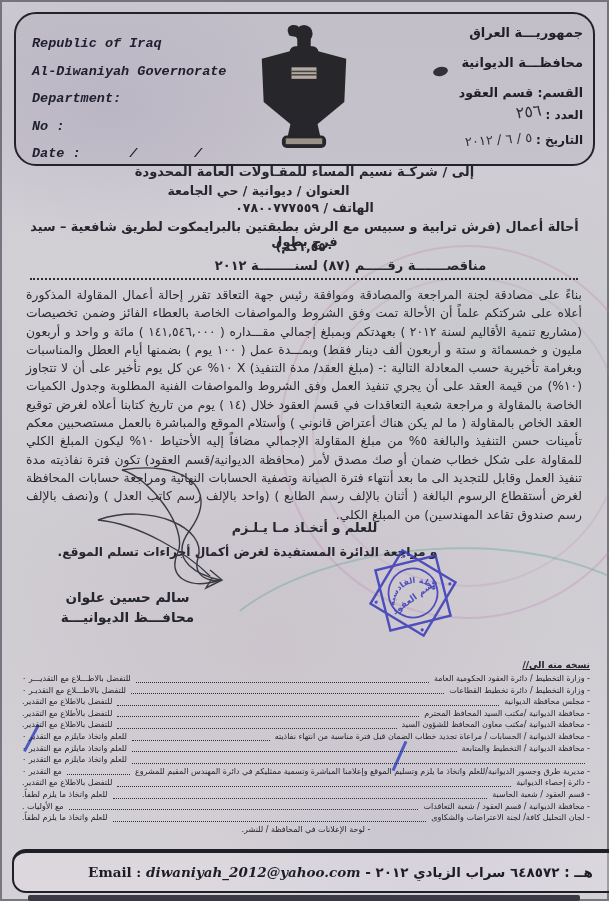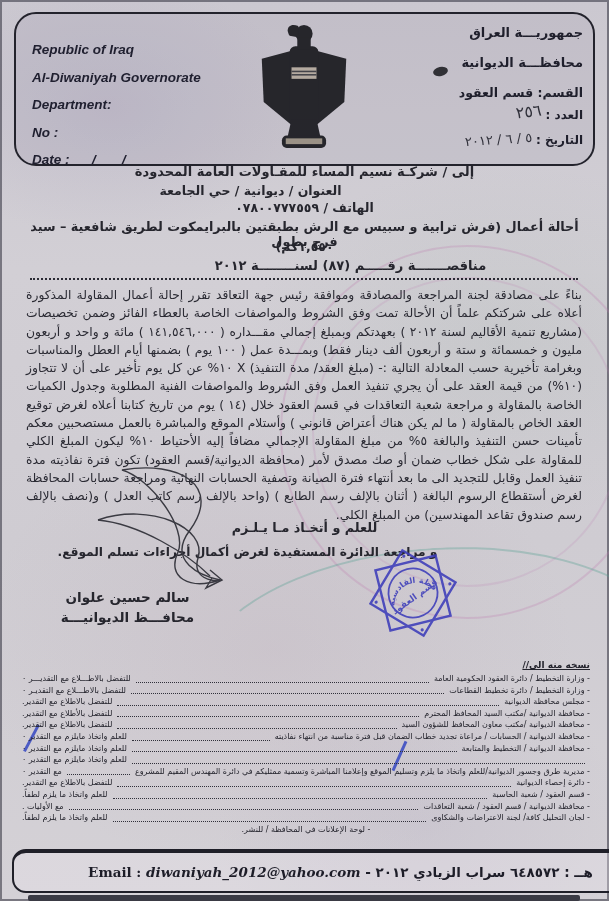--- a/index.html
+++ b/index.html
@@ -16,38 +16,38 @@
   }
   .abs{position:absolute;}
   .rtl{direction:rtl;unicode-bidi:embed;}
   .pre{white-space:pre;}
   .center{text-align:center;}
   .bold{font-weight:bold;}
 
   
   .header-box{left:14px;top:12px;width:577px;height:150px;border:2.5px solid #23232c;
     border-radius:22px;background:rgba(118,112,138,.10);}
-  .eng-block{left:32px;top:36px;font-family:Liberation Sans, sans-serif;font-style:italic;
+  .eng-block{left:32px;top:30px;font-family:Liberation Mono, monospace;font-style:italic;
     font-weight:bold;font-size:13.5px;line-height:27.5px;color:#202030;}
   .ar-block{right:26px;top:18px;text-align:right;font-weight:bold;font-size:13px;color:#1f1f2c;}
   .ar-block .l1{line-height:30px;}
   .ar-block .dept{font-size:12.5px;margin-top:7px;}
   .ar-block .numline{font-size:12px;margin-top:3px;line-height:22px;}
   .hand{display:inline-block;font-size:16px;letter-spacing:3px;transform:rotate(-7deg) translateY(-2px);
     color:#30303a;font-weight:normal;}
   .hand-sm{display:inline-block;font-size:13px;transform:rotate(-4deg);color:#30303a;font-weight:normal;}
   .ink-blot{left:433px;top:67px;width:15px;height:9px;background:#17171c;border-radius:50%;
     transform:rotate(-12deg);opacity:.85;}
 
   
   .emblem{left:256px;top:15px;width:96px;height:144px;opacity:.93;}
 
   
   .to-line{left:0;top:164px;width:609px;font-size:13px;}
-  .addr-line{left:0;top:183px;width:501px;font-size:12.5px;}
+  .addr-line{left:8px;top:183px;width:501px;font-size:12.5px;}
   .phone-line{left:0;top:200px;width:609px;font-size:12.5px;}
   .subj1{left:18px;top:219px;width:573px;font-size:12.8px;}
   .subj2{left:0;top:239px;width:609px;font-size:12.5px;}
   .tender{left:0;top:258px;width:609px;font-size:13px;letter-spacing:.5px;padding-left:46px;}
   .dotline{left:30px;top:268px;width:548px;height:10px;border-bottom:2.5px dotted #2a2a33;}
 
   
   .body-par{left:26px;top:286px;width:556px;font-size:12.3px;line-height:18.3px;
     text-align:justify;color:#2a2a33;font-weight:500;}
   .closing-bold{left:0;top:520px;width:609px;font-size:12.8px;}

